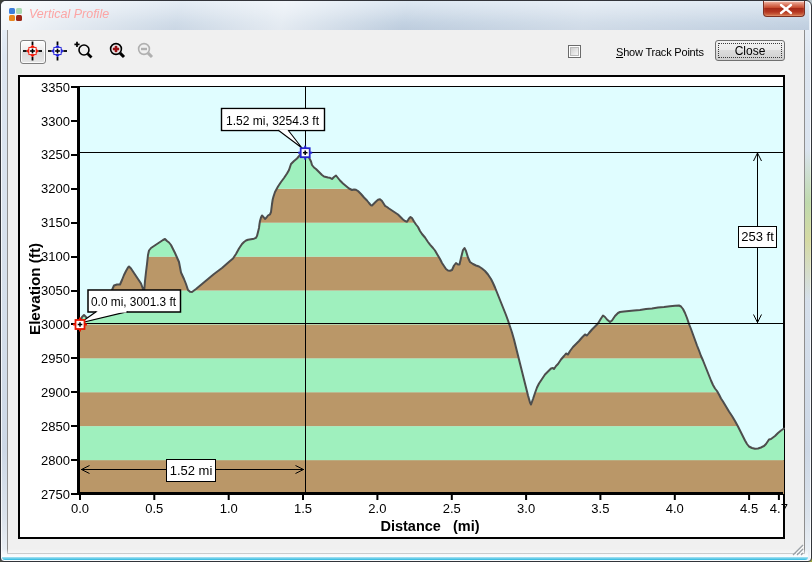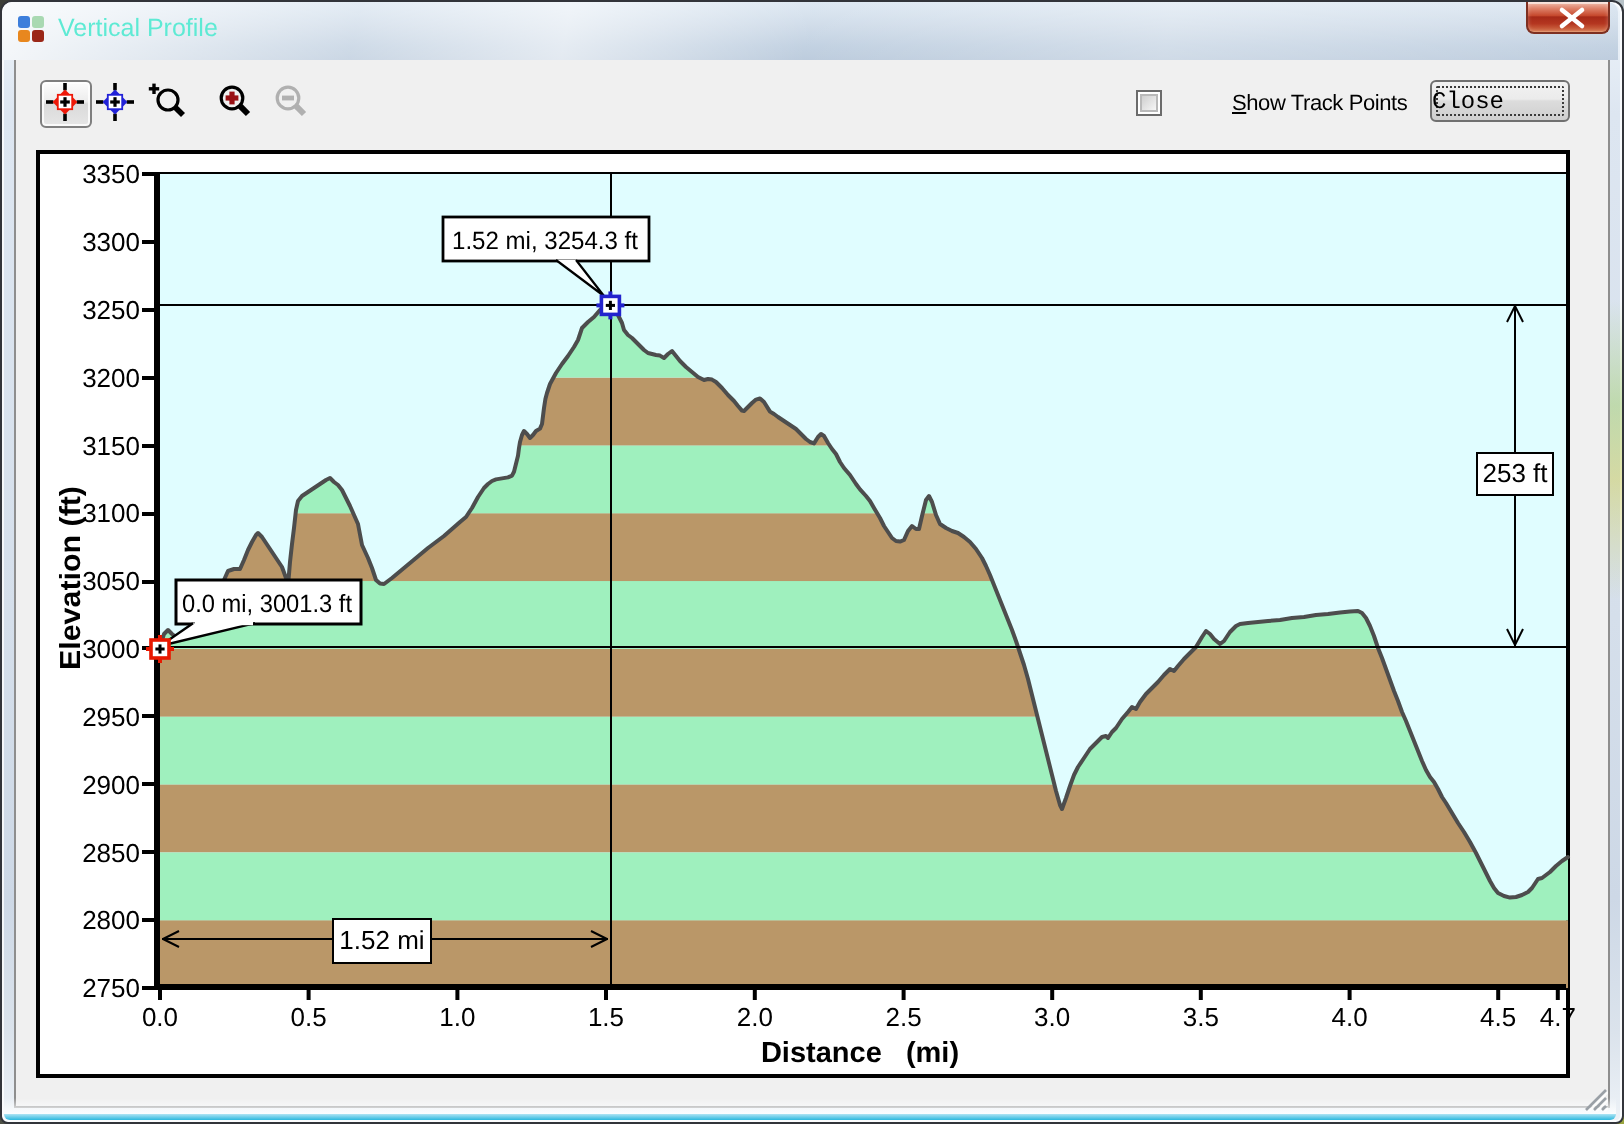--- a/index.html
+++ b/index.html
@@ -5,36 +5,36 @@
 #deskBR{position:absolute;right:0;bottom:0;width:30px;height:20px;background:#9aa53f;}
 #deskBL{position:absolute;left:0;bottom:0;width:20px;height:16px;background:#4e5147;}
 #win{position:absolute;left:0;top:0;width:810px;height:560px;border:1px solid #32343a;border-radius:6px 6px 4px 4px;
 background:linear-gradient(180deg,#eef4fa 0%,#dde6f1 10%,#d5dfeb 55%,#cdd8e6 80%,#dbe3ec 92%,#edf2f7 100%);
 box-shadow:inset 0 0 0 1px rgba(255,255,255,0.75);}
 #sheen{position:absolute;left:1px;top:1px;width:808px;height:29px;border-radius:5px 5px 0 0;
 background:linear-gradient(100deg,rgba(255,255,255,0.85) 0%,rgba(255,255,255,0.25) 22%,rgba(255,255,255,0.6) 35%,rgba(255,255,255,0.06) 50%,rgba(255,255,255,0.32) 72%,rgba(255,255,255,0.08) 100%),linear-gradient(180deg,#dce7f2 0%,#ccd9e7 45%,#bfcfe0 75%,#b9c9db 100%);}
 #rstrip{position:absolute;right:1px;top:150px;width:7px;height:150px;background:linear-gradient(180deg,rgba(190,220,150,0) 0%,rgba(170,210,120,0.55) 35%,rgba(210,210,90,0.5) 60%,rgba(200,220,160,0) 100%);}
 #titleico{position:absolute;left:9px;top:8px;width:13px;height:13px;}
 #titleico div{position:absolute;width:6px;height:6px;border-radius:1.5px;}
-#title{position:absolute;left:29px;top:7px;font-size:12.5px;color:#5eead4;}
+#title{position:absolute;left:29px;top:7px;font-size:12.5px;color:#fca5a5;font-style:italic;}
 #xbtn{position:absolute;left:763px;top:1px;width:40px;height:15px;border:1px solid #7e3021;border-top:none;border-radius:0 0 4px 4px;
 background:linear-gradient(180deg,#f2beae 0%,#dd8068 22%,#c64a2e 45%,#a62a18 50%,#b43620 72%,#d06a44 95%,#e49668 100%);
 box-shadow:inset 0 1px 0 rgba(255,255,255,0.55), inset 0 0 2px rgba(255,255,255,0.3);}
 #client{position:absolute;left:7px;top:30px;width:796px;height:523px;background:#f0f0f0;border:1px solid #8e8e8e;border-top:none;}
 #bedge{position:absolute;left:2px;top:557px;width:806px;height:3px;background:linear-gradient(180deg,#aee4f4,#2cb8de);border-radius:0 0 3px 3px;}
 #bstrip{position:absolute;left:2px;top:549px;width:806px;height:8px;background:linear-gradient(180deg,rgba(240,245,250,0),#fbfdfe);}
 .tbtn{position:absolute;top:40px;width:25px;height:22px;}
 #tb1{left:19.5px;width:24.5px;border:1px solid #7f7f7f;border-radius:3px;background:linear-gradient(180deg,#fdfdfd,#ececec 45%,#dadada 50%,#e6e6e6);box-shadow:inset 0 0 0 1px rgba(255,255,255,0.8);}
 #chk{position:absolute;left:568px;top:45px;width:11px;height:11px;background:#fff;border:1px solid #6b6b6b;}
 #chk div{position:absolute;left:1px;top:1px;width:7px;height:7px;border:1px solid #b9b9b9;background:linear-gradient(135deg,#cfcfcf,#f6f6f6);}
 #chklab{position:absolute;left:616px;top:46px;font-size:11px;letter-spacing:-0.2px;color:#000;}
 #closebtn{position:absolute;left:715px;top:40px;width:68px;height:19px;border:1px solid #707070;border-radius:3px;
 background:linear-gradient(180deg,#f2f2f2 0%,#ebebeb 45%,#dcdcdc 50%,#cfcfcf 100%);}
 #closebtn .foc{position:absolute;left:2px;top:2px;right:2px;bottom:2px;border:1px dotted #3a3a3a;border-radius:1px;}
-#closebtn .lab{position:absolute;width:100%;text-align:left;top:3px;font-size:12px;color:#000;font-family:Liberation Mono, monospace;}
+#closebtn .lab{position:absolute;width:100%;text-align:center;top:3px;font-size:12px;color:#000;}
 .tk{font-size:13px;fill:#000;font-family:"Liberation Sans",sans-serif;}
 .ti{font-size:14.5px;font-weight:bold;fill:#000;font-family:"Liberation Sans",sans-serif;}
 .an{font-size:13px;fill:#000;font-family:"Liberation Sans",sans-serif;}
 .tt{font-size:12.5px;fill:#000;font-family:"Liberation Sans",sans-serif;}
 </style></head>
 <body>
 <div id="deskTR"></div>
 <div id="deskBR"></div>
 <div id="deskBL"></div>
 <div id="win"></div>

